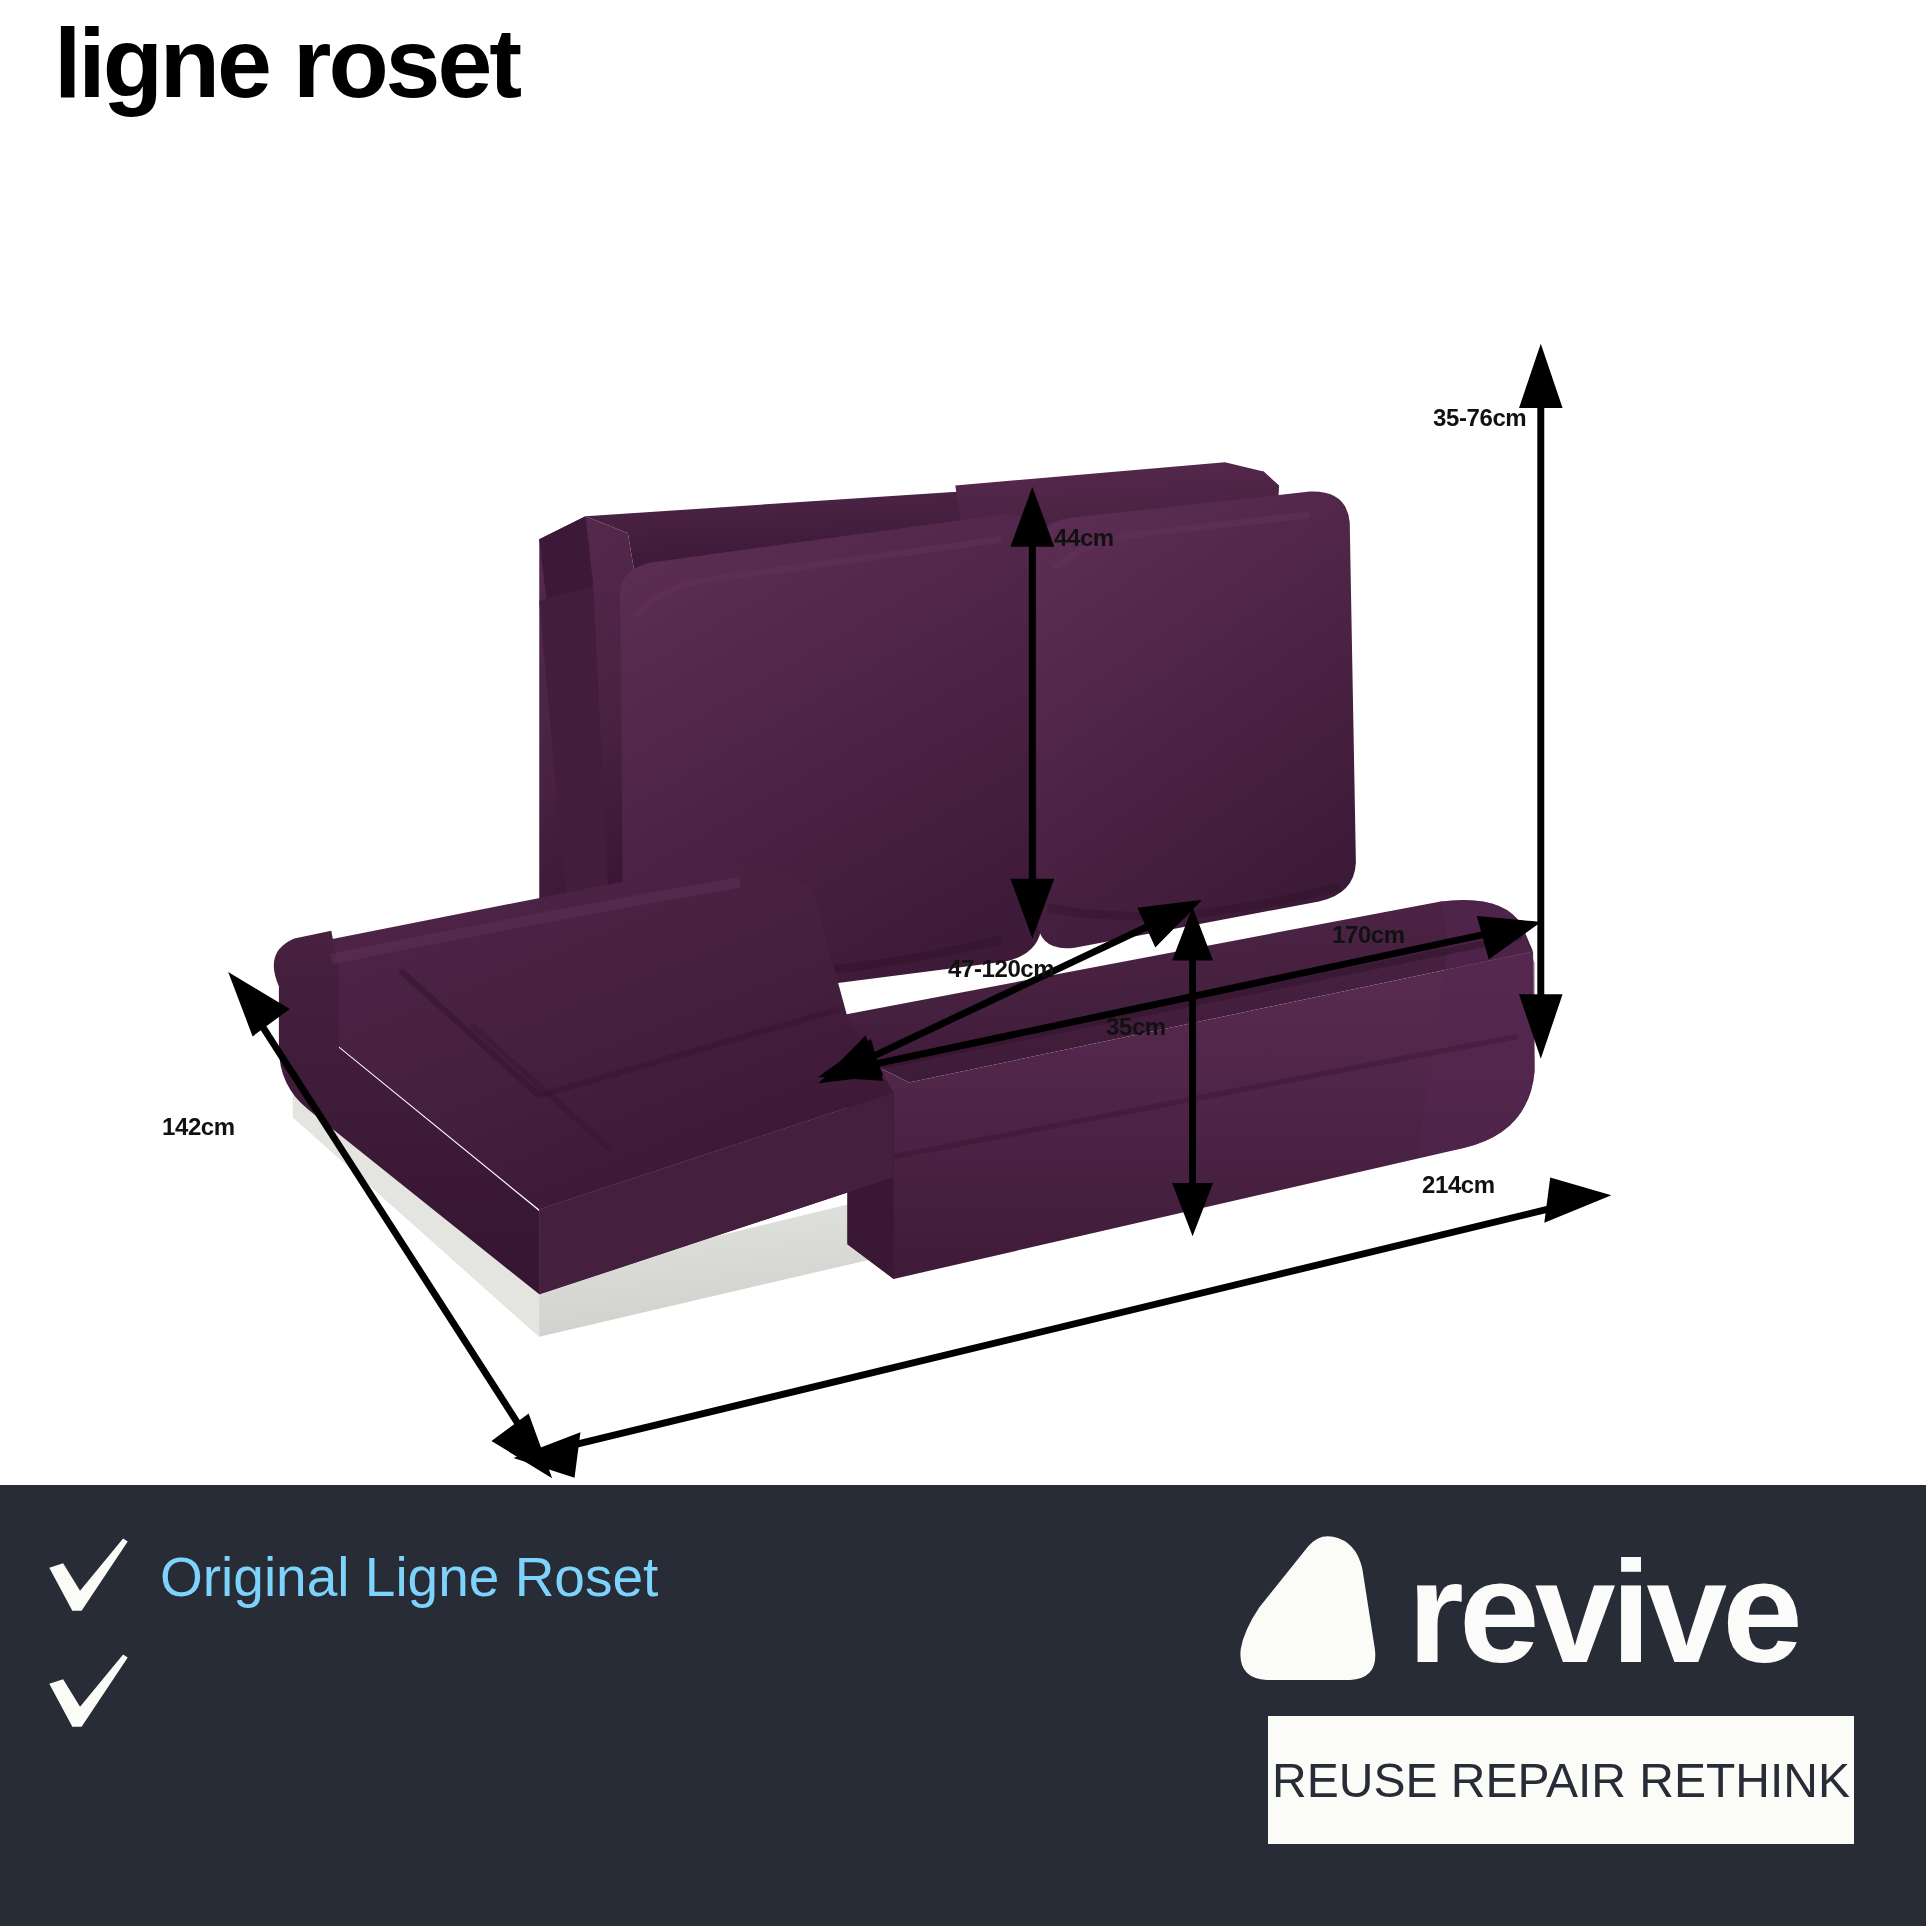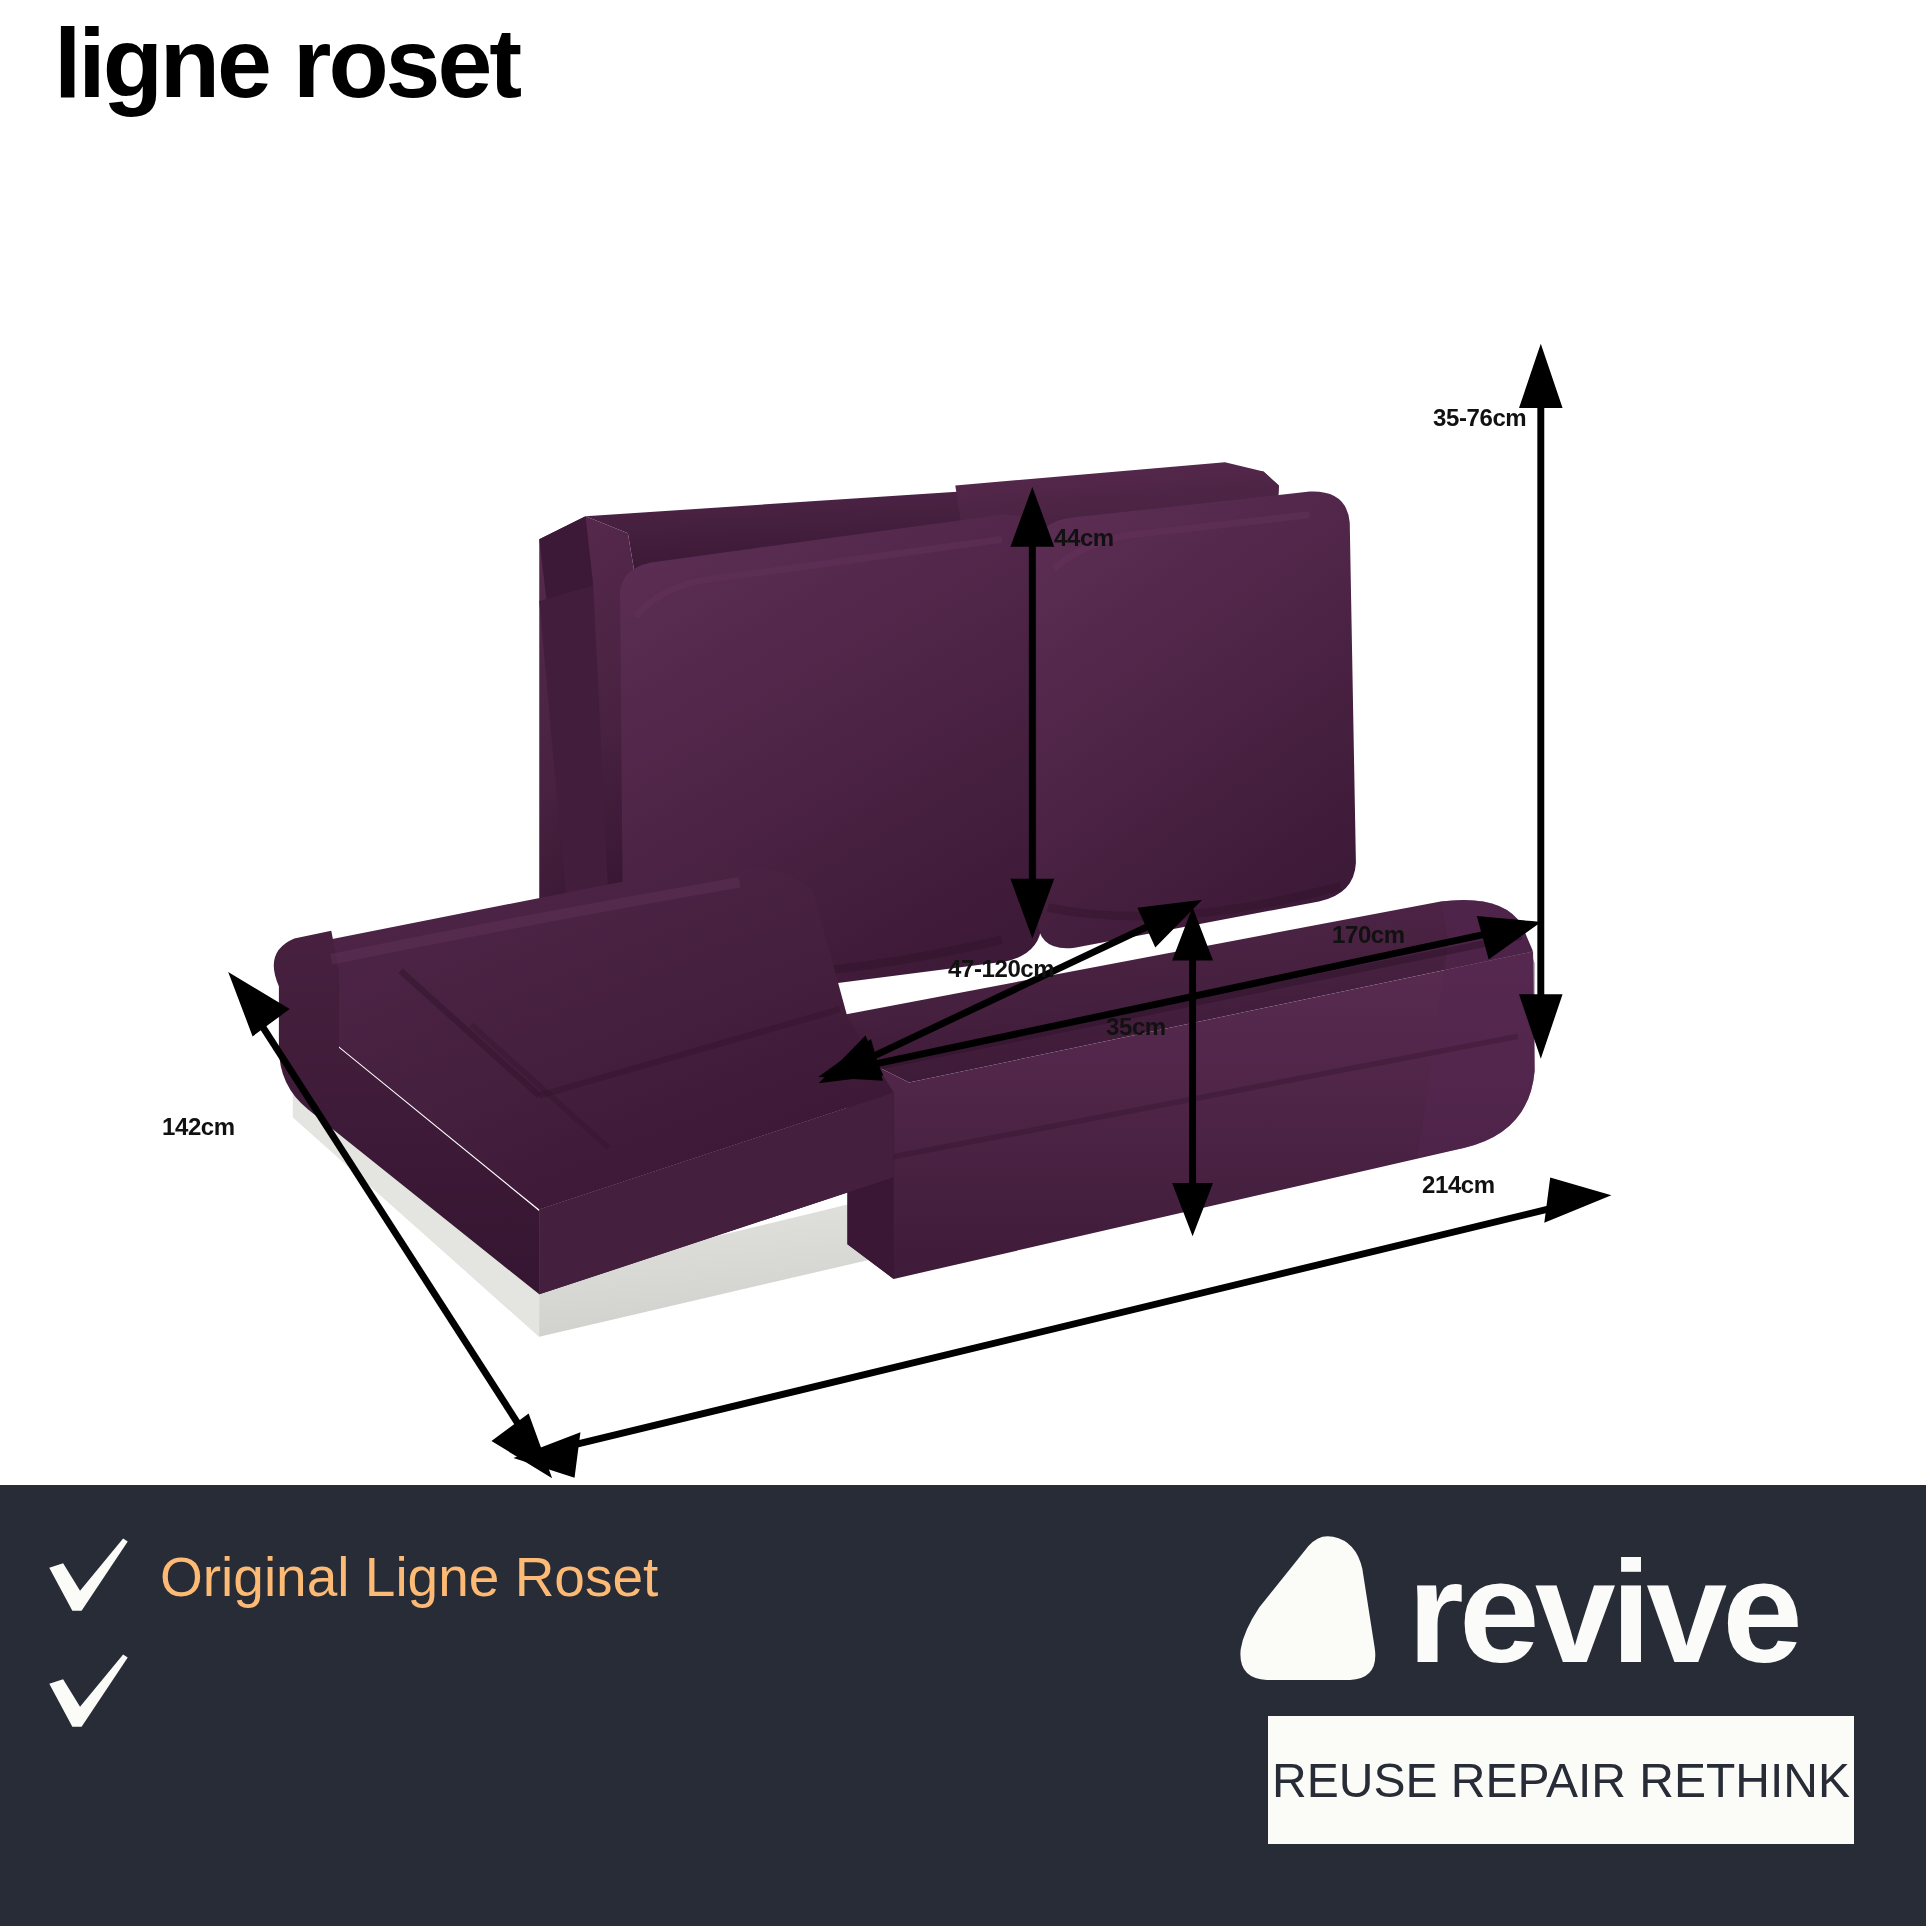--- a/index.html
+++ b/index.html
@@ -54,21 +54,21 @@
     display:flex; flex-direction:column; gap:7.7px;
   }
   .feature-row{
     display:flex; align-items:center; gap:29px; height:109px;
   }
   .check-icon{ width:85px; height:80px; flex:0 0 85px; }
   .check-icon svg{ width:100%; height:100%; display:block; }
   .feature-text{
     font-family:"Liberation Sans", sans-serif;
     font-size:55px;
-    color:#fdba74;
+    color:#7dd3fc;
     font-weight:400;
     letter-spacing:0px;
     white-space:nowrap;
   }
 
   #revive-block{
     position:absolute; left:1233px; top:32px;
     width:640px; height:370px;
   }
   #revive-top{

